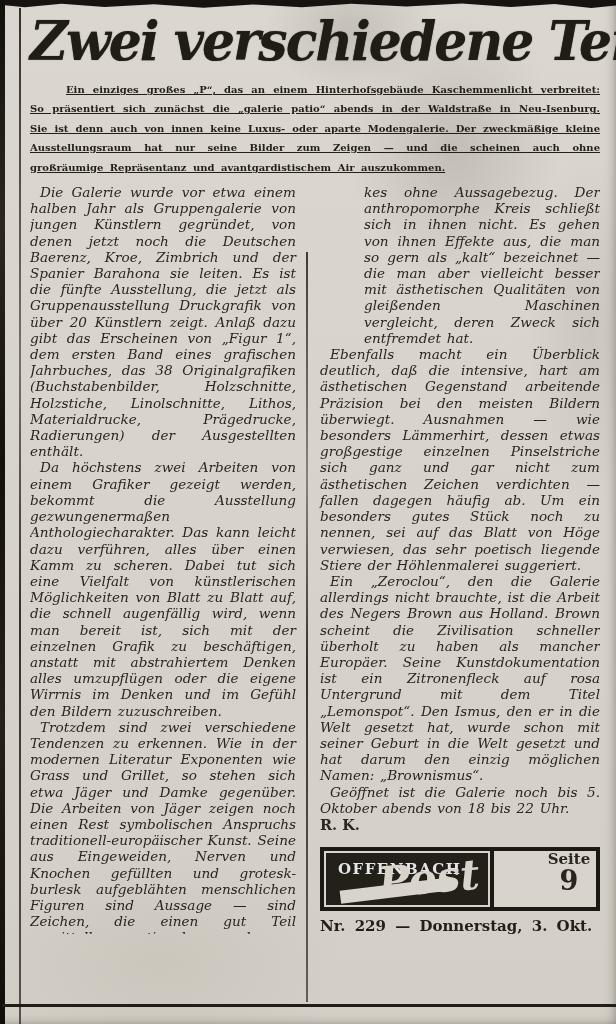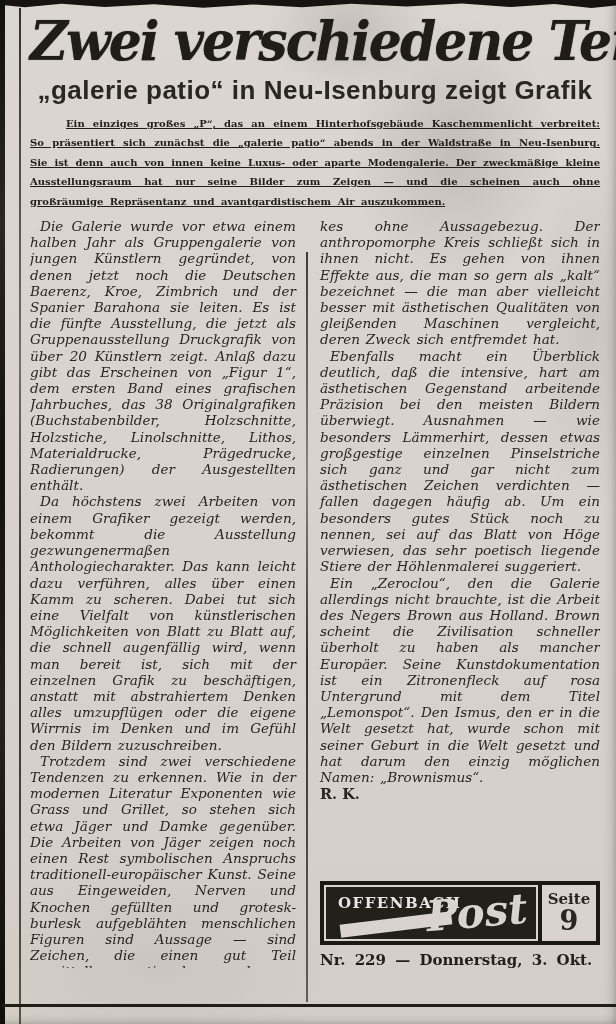--- a/index.html
+++ b/index.html
@@ -62,60 +62,60 @@
     text-indent:36px;
     word-spacing:3px;
     color:#221e18;
     text-decoration:underline;
   }
   .cols{display:flex;gap:24px;margin-top:7px;height:750px;overflow:hidden;}
   .col{font-size:13.6px;line-height:16.2px;text-align:justify;color:#2a261f;}
   .col-left{width:266px;}
   .col-right{width:280px;display:flex;flex-direction:column;}
   .col p{margin:0;text-indent:10px;word-spacing:1.5px;font-style:italic;}
-  .col-right p:first-child{text-indent:0;}
+  .col-right p:first-child{text-indent:0;margin-left:44px;}
   .byline{text-align:left;font-weight:700;font-size:14.5px;padding-right:2px;margin-top:1px;}
 
   .masthead{margin-top:auto;}
   .op-box{display:flex;border:4px solid #1c1914;background:#d8d4cc;}
   .op-black{flex:1;background:#23201a;border:2px solid #d8d4cc;position:relative;height:52px;overflow:hidden;}
   .op-city{position:absolute;left:12px;top:8px;color:#e5e5e5;font-weight:700;font-size:15px;letter-spacing:1.5px;}
   .op-script{position:absolute;right:8px;top:0px;color:#d8d4cc;font-style:italic;font-weight:700;font-size:42px;line-height:52px;transform:rotate(-5deg);}
   .op-stripe{position:absolute;left:14px;top:31px;width:112px;height:13px;background:#d8d4cc;transform:rotate(-7deg);}
-  .op-page{width:54px;border-left:4px solid #1c1914;display:flex;flex-direction:column;align-items:center;justify-content:center;background:transparent;}
+  .op-page{width:54px;border-left:4px solid #1c1914;display:flex;flex-direction:column;align-items:center;justify-content:flex-start;background:transparent;padding-left:48px;}
   .op-seite{font-weight:700;font-size:15px;line-height:16px;}
   .op-num{font-weight:700;font-size:27px;line-height:28px;}
   .issue-line{margin-top:7px;font-weight:700;font-size:15px;word-spacing:4px;white-space:nowrap;color:#221e18;}
 </style>
 </head>
 <body>
 
 <div class="sheet">
   <div class="tear"></div>
   <div class="edge-left"></div>
   <div class="rule-left"></div>
   <div class="col-divider"></div>
   <div class="bottom-rule"></div>
 
   <div class="content">
     <div class="headline">Zwei verschiedene Tendenzen</div>
-    <div class="subheadline">„galerie patio“ in Neu-Isenburg zeigt Grafik</div>
     <div class="lead">Ein einziges großes „P“, das an einem Hinterhofsgebäude Kaschemmenlicht verbreitet: So präsentiert sich zunächst die „galerie patio“ abends in der Waldstraße in Neu-Isenburg. Sie ist denn auch von innen keine Luxus- oder aparte Modengalerie. Der zweckmäßige kleine Ausstellungsraum hat nur seine Bilder zum Zeigen — und die scheinen auch ohne großräumige Repräsentanz und avantgardistischem Air auszukommen.</div>
 
     <div class="cols">
       <div class="col col-left">
         <p>Die Galerie wurde vor etwa einem halben Jahr als Gruppengalerie von jungen Künstlern gegründet, von denen jetzt noch die Deutschen Baerenz, Kroe, Zimbrich und der Spanier Barahona sie leiten. Es ist die fünfte Ausstellung, die jetzt als Gruppenausstellung Druckgrafik von über 20 Künstlern zeigt. Anlaß dazu gibt das Erscheinen von „Figur 1“, dem ersten Band eines grafischen Jahrbuches, das 38 Originalgrafiken (Buchstabenbilder, Holzschnitte, Holzstiche, Linolschnitte, Lithos, Materialdrucke, Prägedrucke, Radierungen) der Ausgestellten enthält.</p>
         <p>Da höchstens zwei Arbeiten von einem Grafiker gezeigt werden, bekommt die Ausstellung gezwungenermaßen Anthologiecharakter. Das kann leicht dazu verführen, alles über einen Kamm zu scheren. Dabei tut sich eine Vielfalt von künstlerischen Möglichkeiten von Blatt zu Blatt auf, die schnell augenfällig wird, wenn man bereit ist, sich mit der einzelnen Grafik zu beschäftigen, anstatt mit abstrahiertem Denken alles umzupflügen oder die eigene Wirrnis im Denken und im Gefühl den Bildern zuzuschreiben.</p>
         <p>Trotzdem sind zwei verschiedene Tendenzen zu erkennen. Wie in der modernen Literatur Exponenten wie Grass und Grillet, so stehen sich etwa Jäger und Damke gegenüber. Die Arbeiten von Jäger zeigen noch einen Rest symbolischen Anspruchs traditionell-europäischer Kunst. Seine aus Eingeweiden, Nerven und Knochen gefüllten und grotesk-burlesk aufgeblähten menschlichen Figuren sind Aussage — sind Zeichen, die einen gut Teil unmittelbar emotional ansprechen.</p>
 
       </div>
       <div class="col col-right">
         <p>kes ohne Aussagebezug. Der anthropomorphe Kreis schließt sich in ihnen nicht. Es gehen von ihnen Effekte aus, die man so gern als „kalt“ bezeichnet — die man aber vielleicht besser mit ästhetischen Qualitäten von gleißenden Maschinen vergleicht, deren Zweck sich entfremdet hat.</p>
         <p>Ebenfalls macht ein Überblick deutlich, daß die intensive, hart am ästhetischen Gegenstand arbeitende Präzision bei den meisten Bildern überwiegt. Ausnahmen — wie besonders Lämmerhirt, dessen etwas großgestige einzelnen Pinselstriche sich ganz und gar nicht zum ästhetischen Zeichen verdichten — fallen dagegen häufig ab. Um ein besonders gutes Stück noch zu nennen, sei auf das Blatt von Höge verwiesen, das sehr poetisch liegende Stiere der Höhlenmalerei suggeriert.</p>
         <p>Ein „Zeroclou“, den die Galerie allerdings nicht brauchte, ist die Arbeit des Negers Brown aus Holland. Brown scheint die Zivilisation schneller überholt zu haben als mancher Europäer. Seine Kunstdokumentation ist ein Zitronenfleck auf rosa Untergrund mit dem Titel „Lemonspot“. Den Ismus, den er in die Welt gesetzt hat, wurde schon mit seiner Geburt in die Welt gesetzt und hat darum den einzig möglichen Namen: „Brownismus“.</p>
+        <p>Geöffnet ist die Galerie noch bis 5. Oktober abends von 18 bis 22 Uhr.</p>
         <div class="byline">R. K.</div>
 
         <div class="masthead">
           <div class="op-box">
             <div class="op-black">
               <span class="op-city">OFFENBACH</span>
               <span class="op-stripe"></span>
               <span class="op-script">Post</span>
             </div>
             <div class="op-page">

